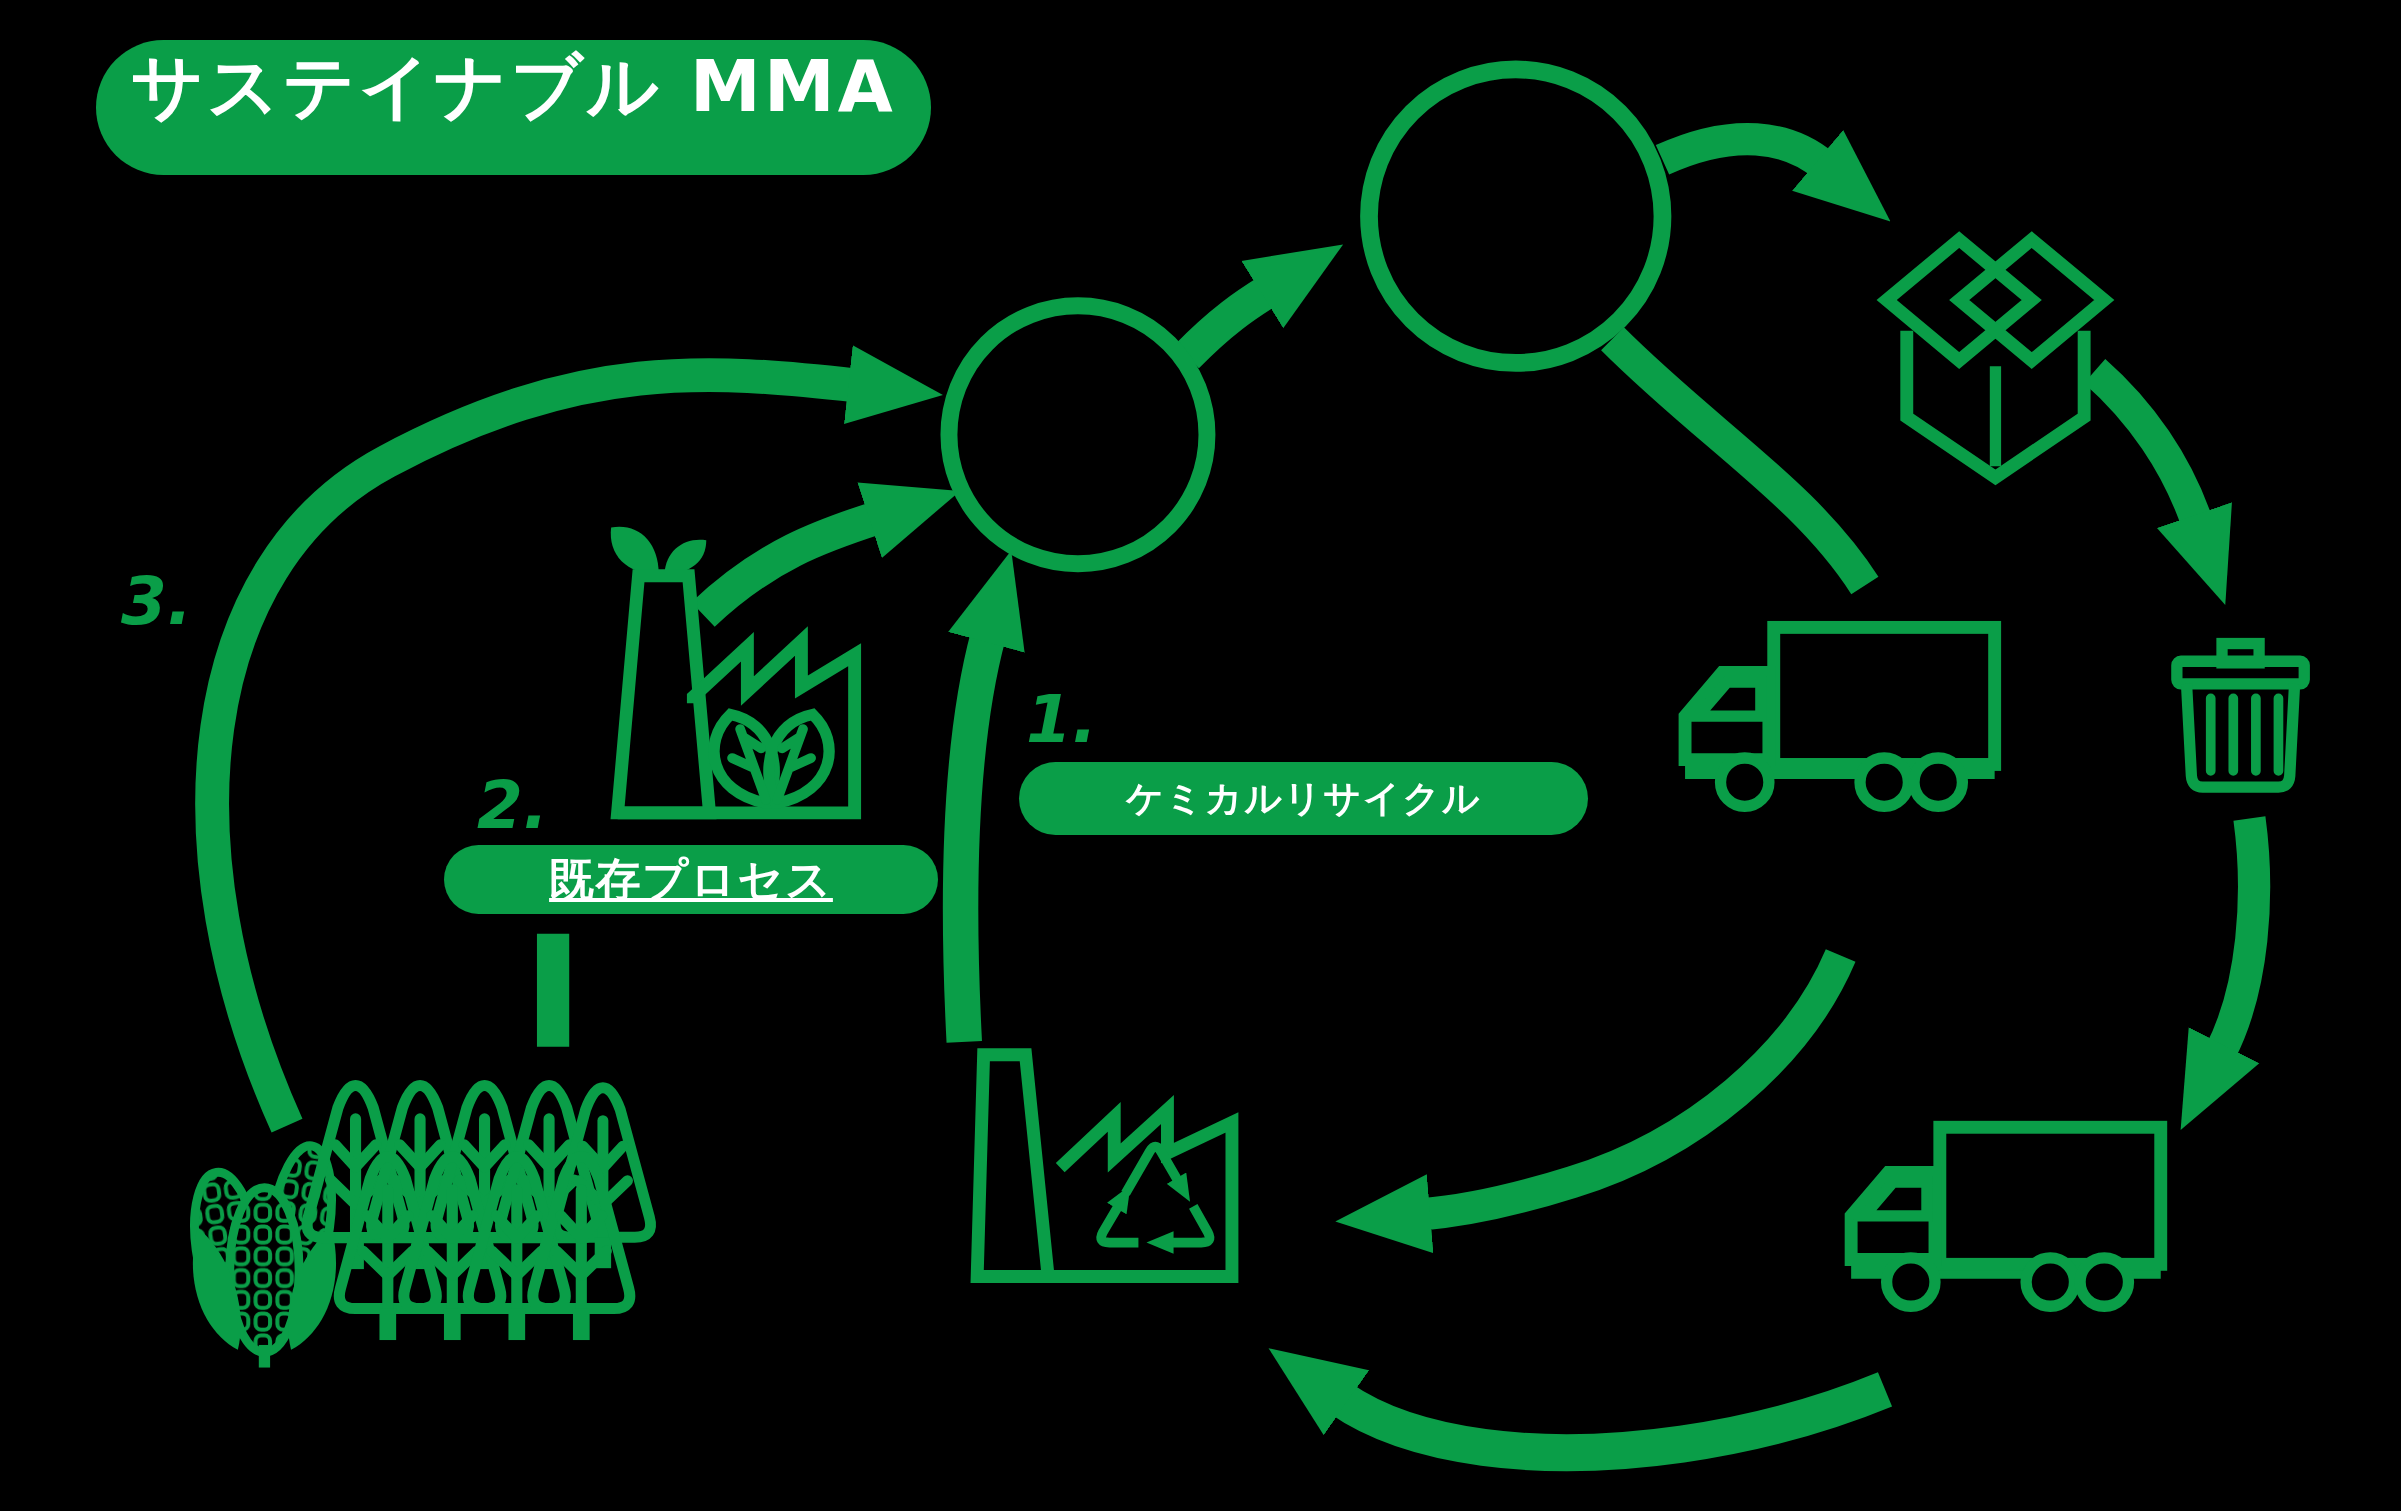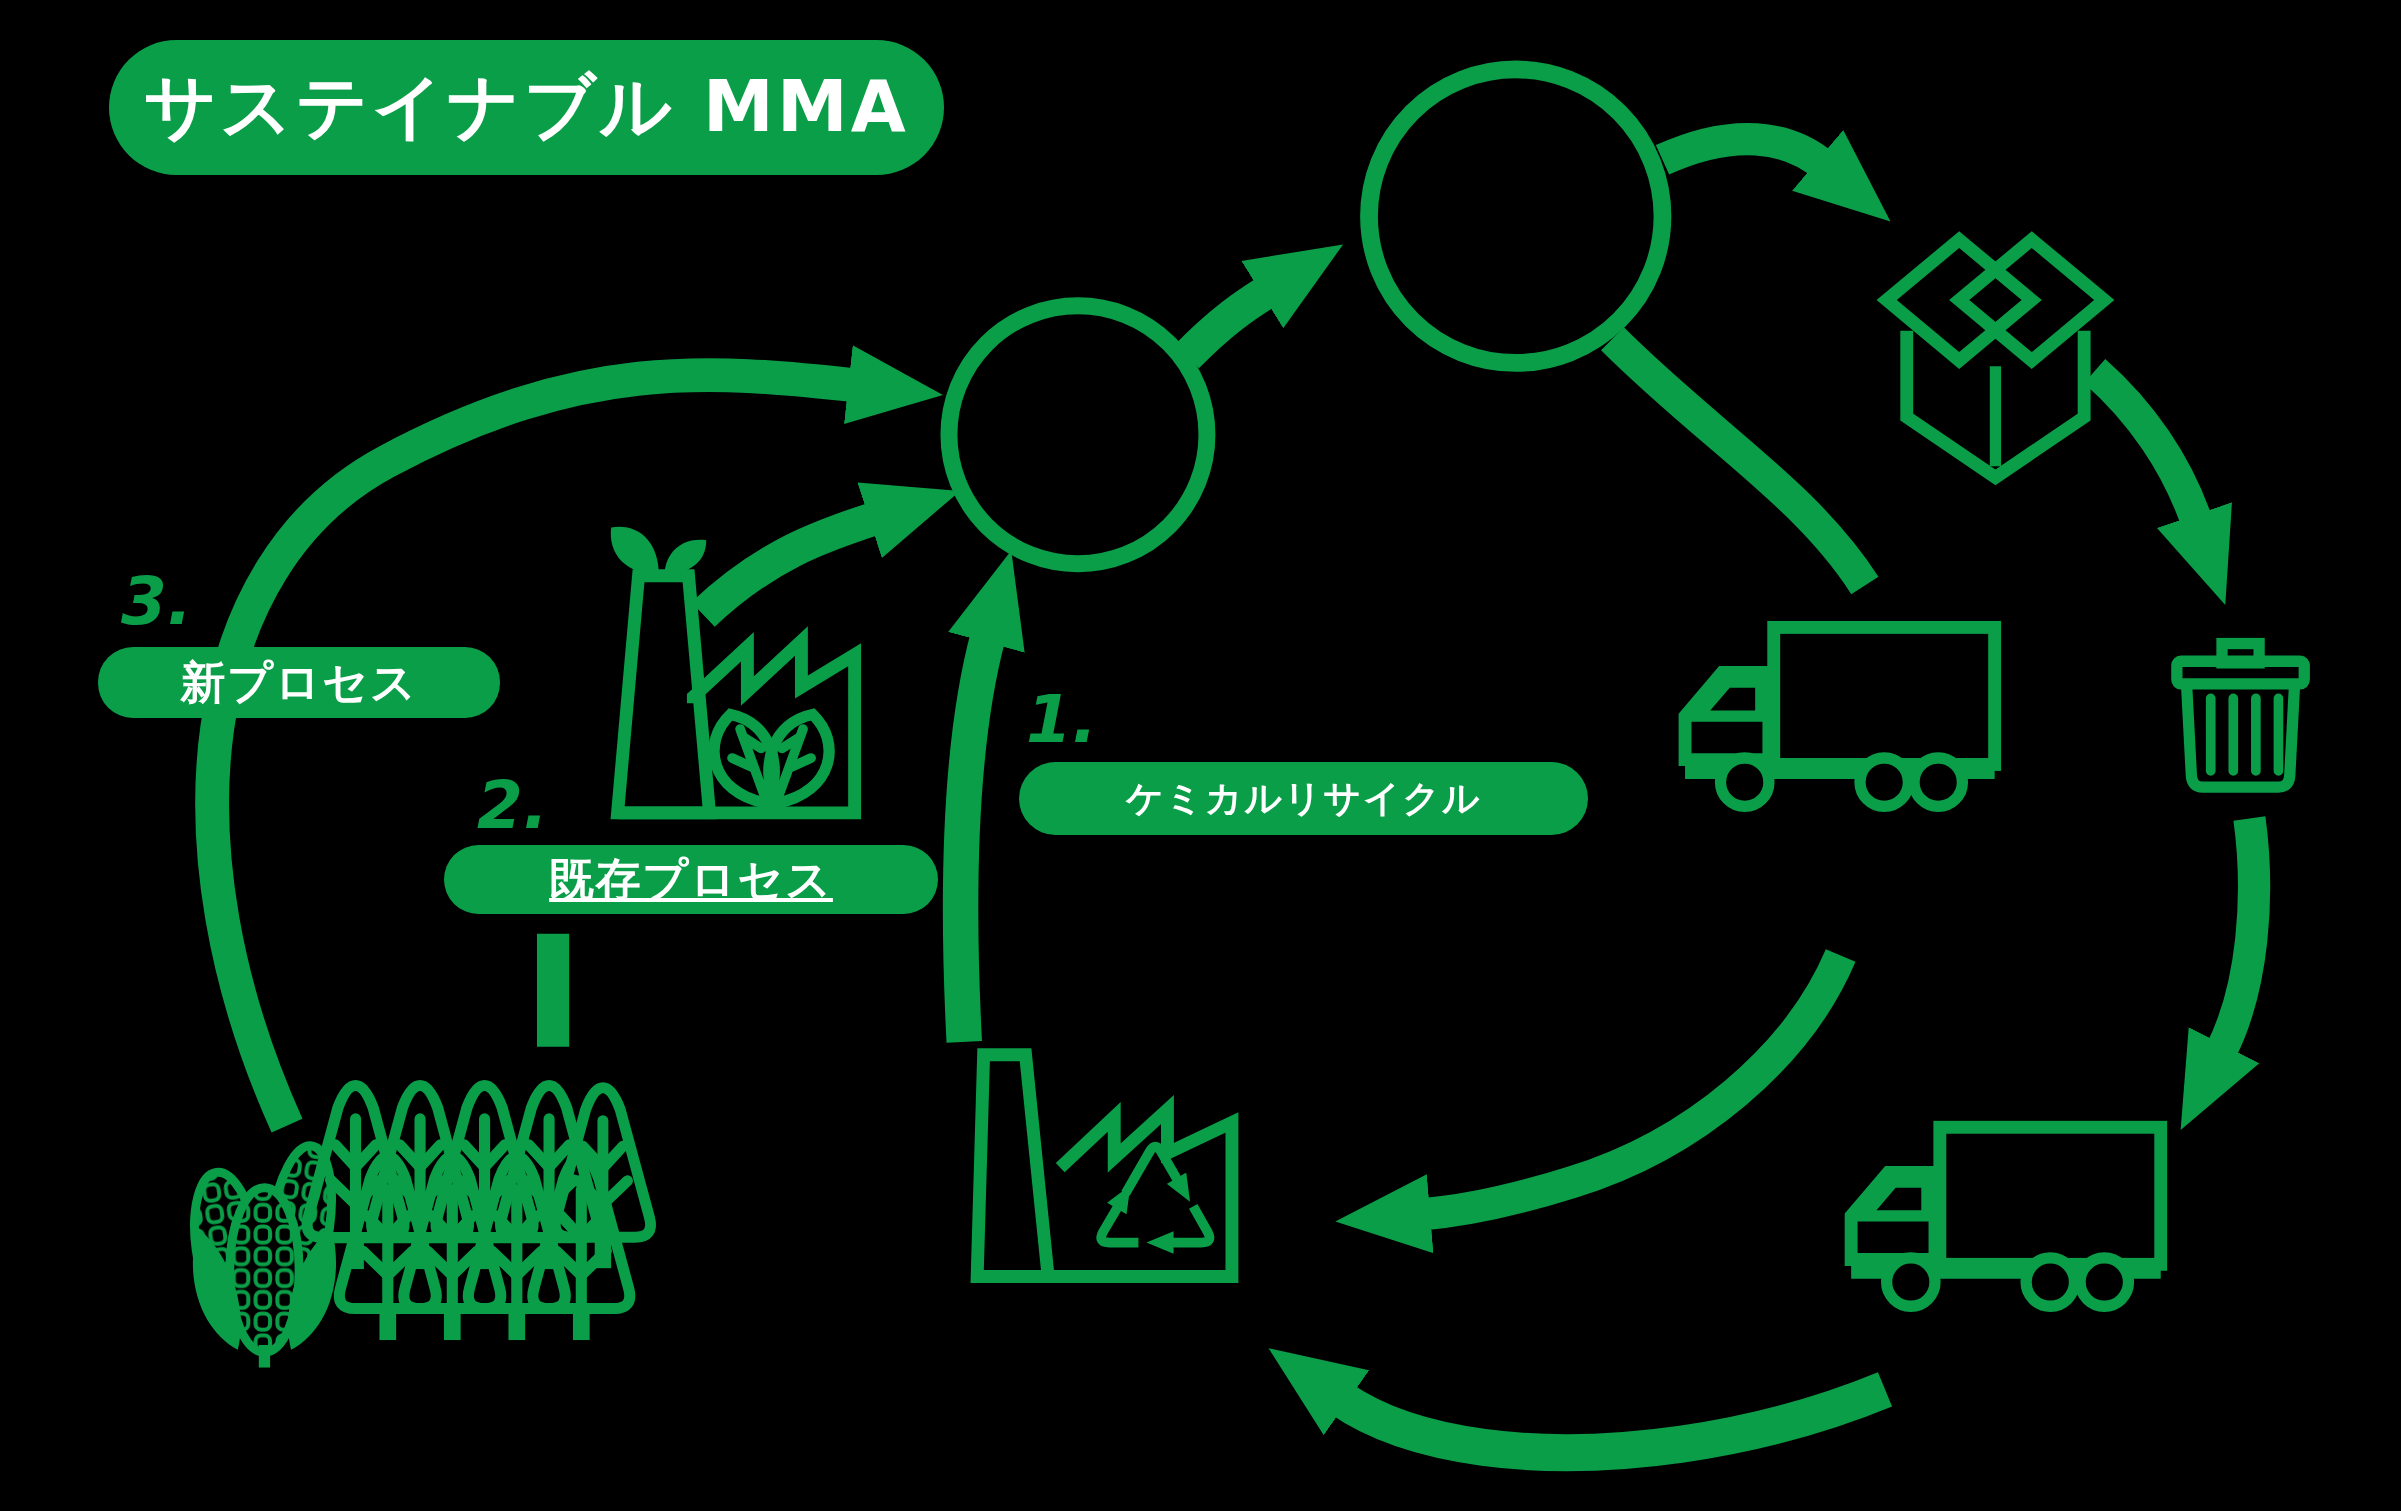--- a/index.html
+++ b/index.html
@@ -10,23 +10,23 @@
   html,body{margin:0;padding:0;background:var(--bg);}
   .stage{
     position:relative;
     width:2401px;height:1512px;
     background:var(--bg);
     overflow:hidden;
     font-family:"DejaVu Sans","Liberation Sans",sans-serif;
   }
   .stage svg{position:absolute;left:0;top:0;}
   .badge{
-    position:absolute;left:109px;top:40px;width:835px;height:135px;
+    position:absolute;left:96px;top:40px;width:835px;height:135px;
     background:var(--green);border-radius:68px;
-    display:flex;align-items:center;justify-content:center;
+    display:flex;align-items:flex-start;justify-content:center;
     color:var(--label);font-size:71px;font-weight:bold;letter-spacing:3.2px;
     white-space:nowrap;
   }
   .pill{
     position:absolute;background:var(--green);
     display:flex;align-items:center;justify-content:center;
     color:var(--label);font-weight:bold;white-space:nowrap;
   }
   .pill span{display:block;}
   .pill1{left:1019px;top:762px;width:569px;height:73px;border-radius:37px;font-size:37px;letter-spacing:1.6px;}
@@ -194,18 +194,15 @@
   <div class="pill pill1">
     <span>ケミカルリサイクル</span>
   </div>
 
   <div class="num num2">2.</div>
   <div class="pill pill2">
     <span>既存プロセス</span>
   </div>
 
   <div class="num num3">3.</div>
-  <div class="pill pill3">
-    <span>新プロセス</span>
-  </div>
 
 </div>
 
 
 </body></html>

